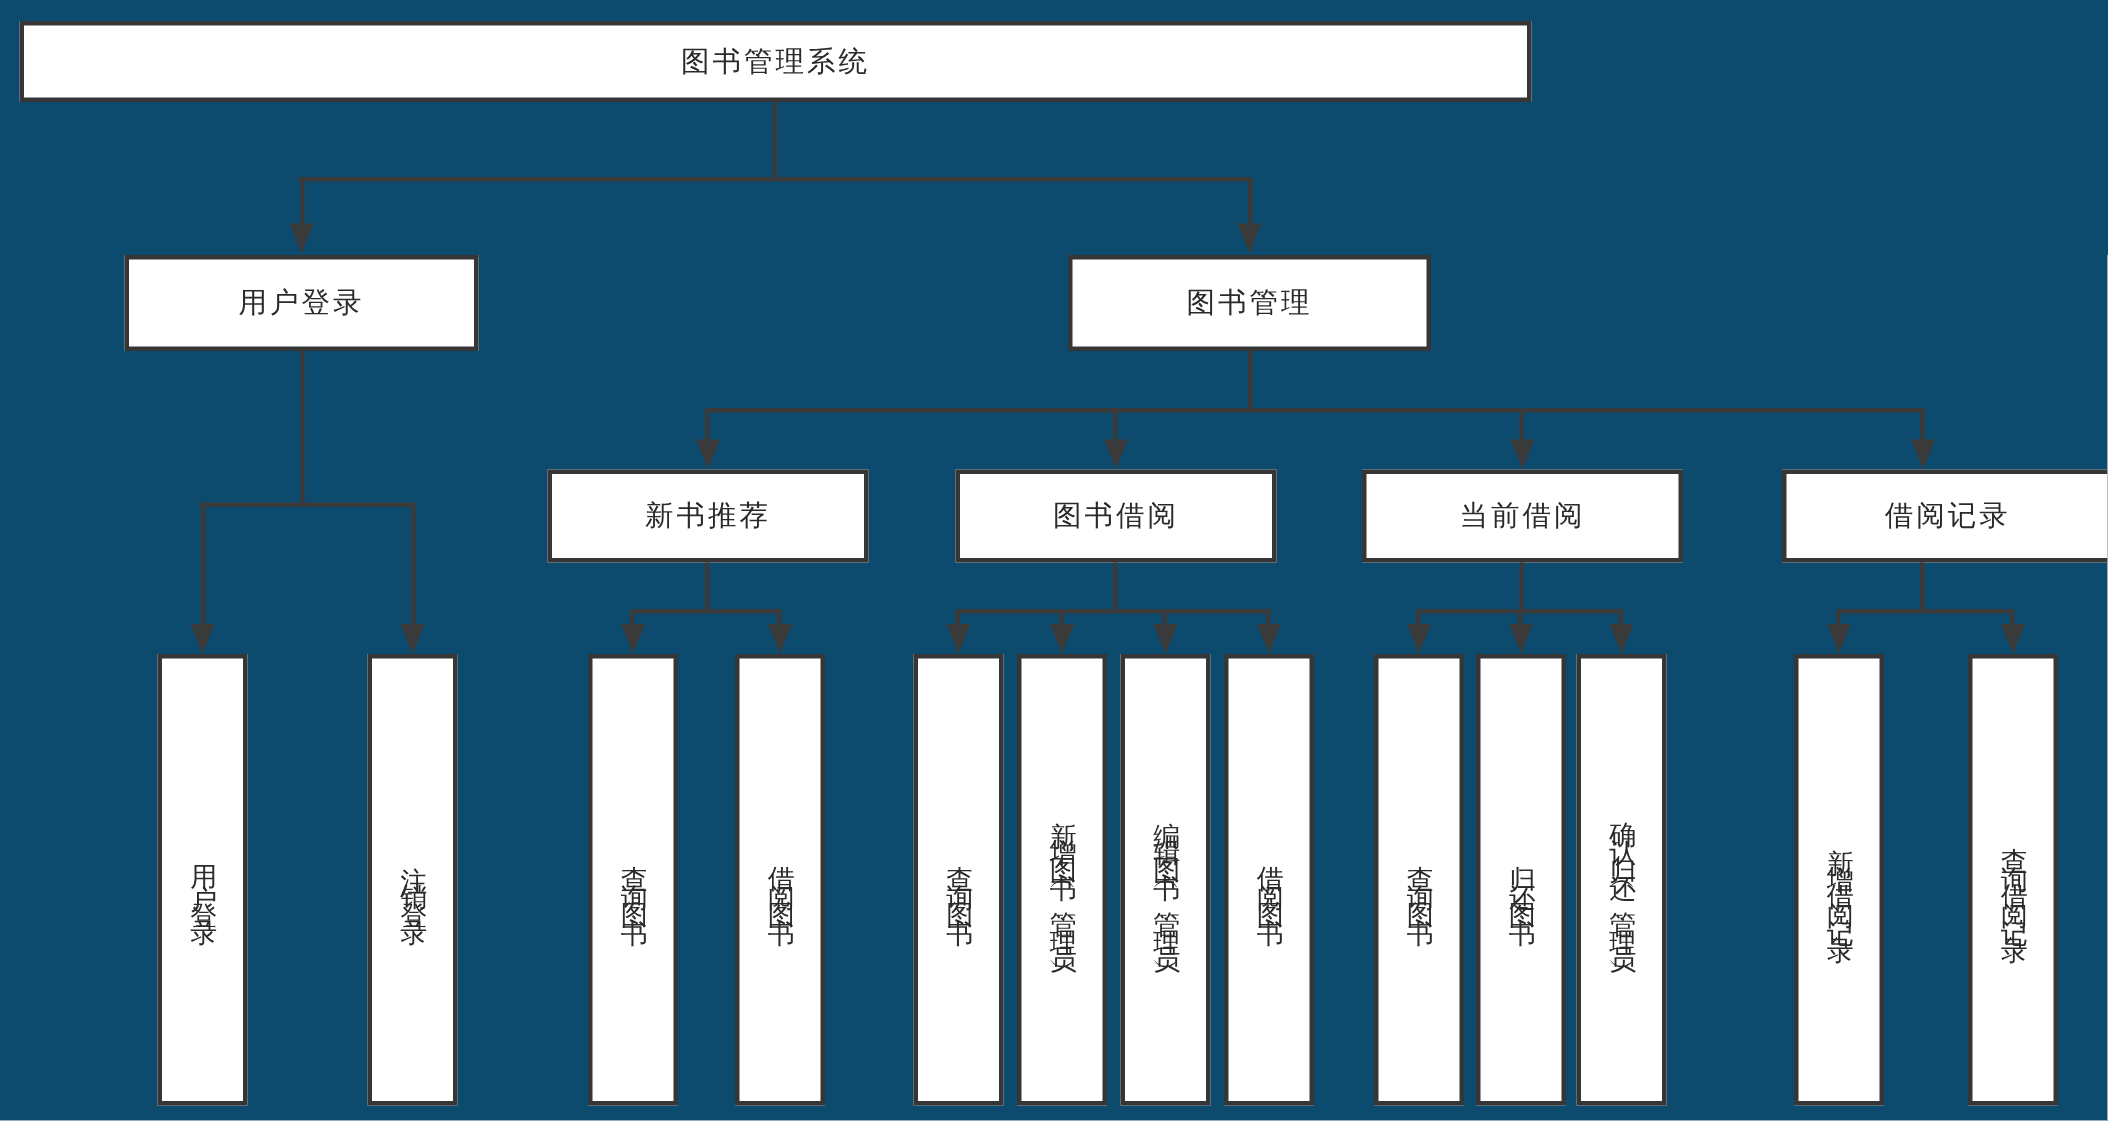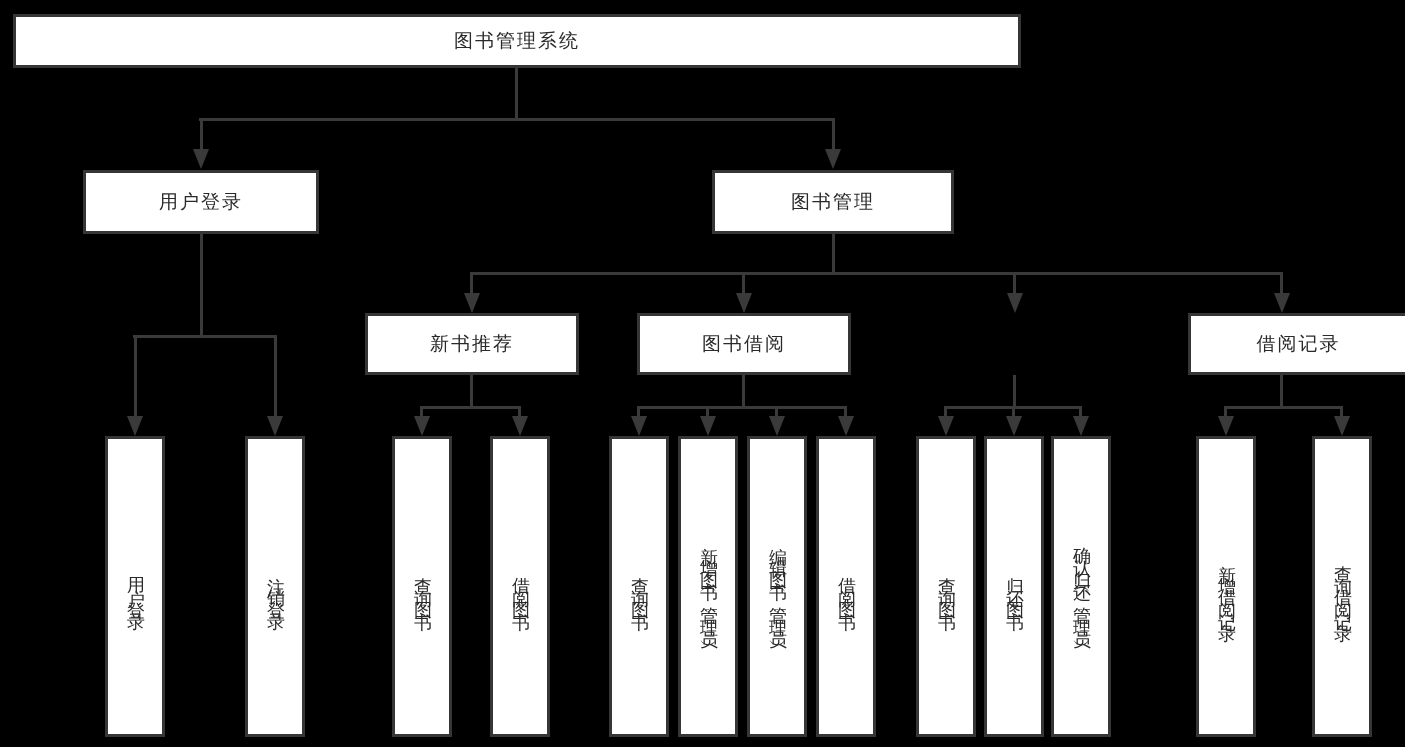--- a/index.html
+++ b/index.html
@@ -33,21 +33,21 @@
     border-top:20px solid var(--line);
   }
   .watermark {
     position:absolute; left:1186px; top:719px;
     font-size:18px; color:var(--wm); letter-spacing:1px; white-space:nowrap;
   }
 </style>
 </head>
 <body>
 
-<div class="stage" style="--line: #3a3a3a; --border: #363636; --text: #2a2a2a; --wm: #a8a8a8; background: #000000;">
+<div class="stage" style="--line: #3a3a3a; --border: #363636; --text: #2a2a2a; --wm: #a8a8a8; background: #0c4a6e;">
 
   <div class="box" style="left:13px; top:14px; width:1008px; height:54px;">
     <span>图书管理系统</span>
   </div>
 
   <div class="vl" style="left:515px; top:68px; height:52px;"></div>
   <div class="hl" style="left:199px; top:118px; width:636px;"></div>
   <div class="vl" style="left:200px; top:118px; height:32px;"></div>
   <div class="arr" style="left:193px; top:149px;"></div>
   <div class="vl" style="left:832px; top:118px; height:32px;"></div>
@@ -76,20 +76,23 @@
   <div class="vl" style="left:1013px; top:272px; height:23px;"></div>
   <div class="arr" style="left:1007px; top:293px;"></div>
   <div class="vl" style="left:1280px; top:272px; height:23px;"></div>
   <div class="arr" style="left:1274px; top:293px;"></div>
 
   <div class="box" style="left:365px; top:313px; width:214px; height:62px;">
     <span>新书推荐</span>
   </div>
   <div class="box" style="left:637px; top:313px; width:214px; height:62px;">
     <span>图书借阅</span>
+  </div>
+  <div class="box" style="left:908px; top:313px; width:214px; height:62px;">
+    <span>当前借阅</span>
   </div>
   <div class="box" style="left:1172px; top:313px; width:221px; height:62px;margin-left:16px;">
     <span>借阅记录</span>
   </div>
 
   <div class="vl" style="left:470px; top:375px; height:33px;"></div>
   <div class="hl" style="left:420px; top:406px; width:101px;"></div>
   <div class="vl" style="left:420px; top:406px; height:12px;"></div>
   <div class="arr" style="left:414px; top:416px;"></div>
   <div class="vl" style="left:518px; top:406px; height:12px;"></div>

